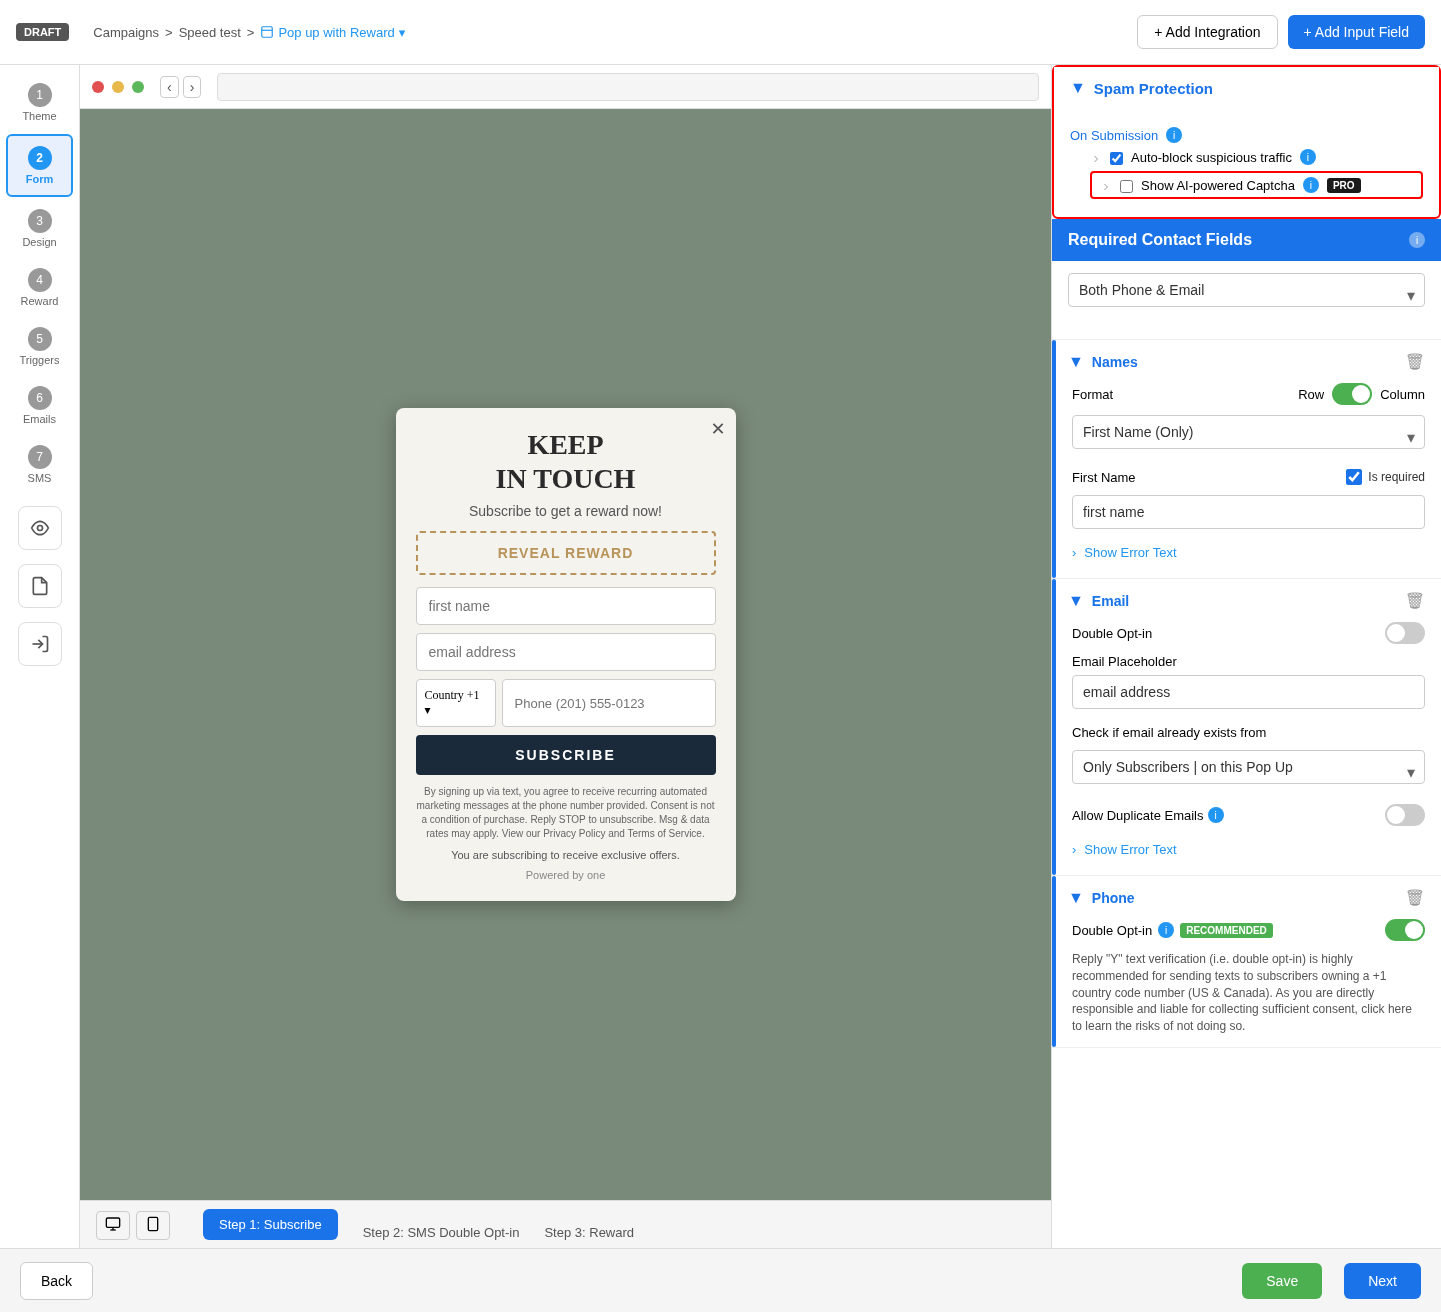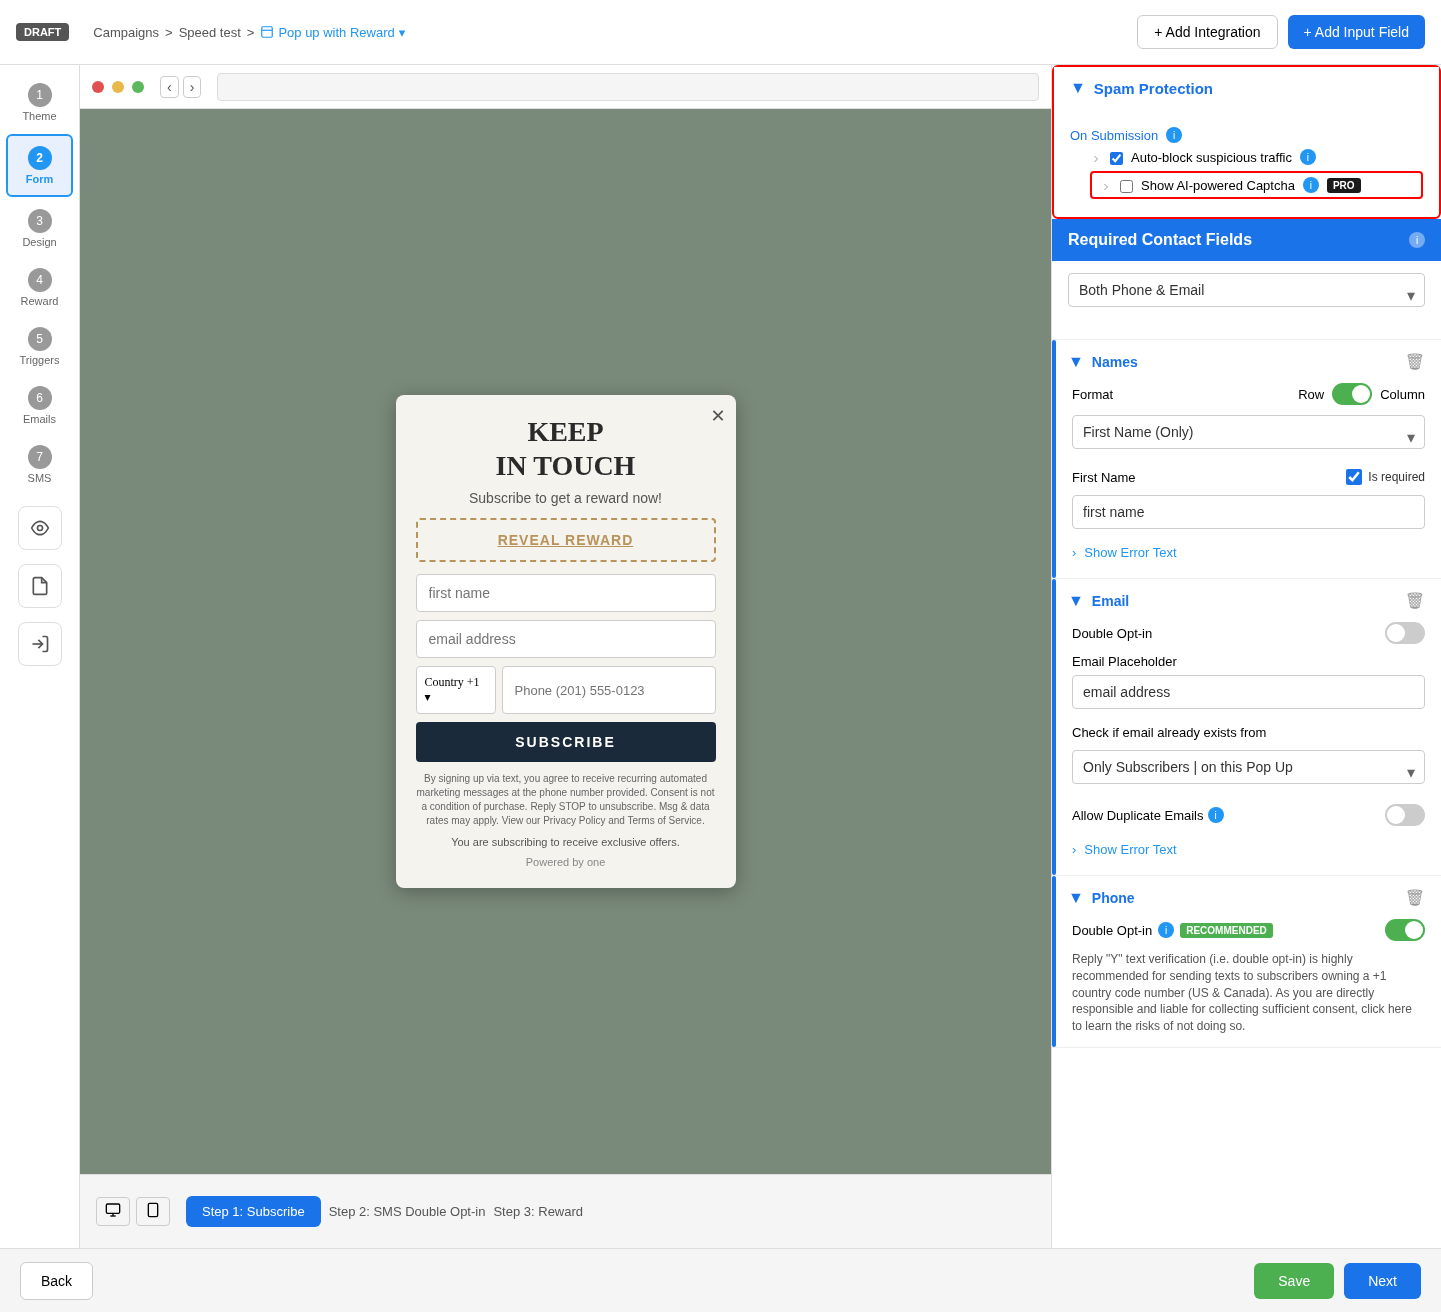--- a/index.html
+++ b/index.html
@@ -38,32 +38,32 @@
     .preview-nav button { background: none; border: 1px solid #ccc; border-radius: 4px; padding: 2px 6px; cursor: pointer; color: #555; font-size: 14px; }
     .url-bar { flex: 1; background: #f5f5f5; border: 1px solid #ddd; border-radius: 4px; height: 28px; margin-left: 8px; }
     .preview-content { flex: 1; position: relative; overflow: hidden; }
     .preview-bg { width: 100%; height: 100%; background: #7a8a7a; display: flex; align-items: center; justify-content: center; }
 
     
     .popup-modal { background: #f5f3ee; border-radius: 8px; width: 340px; padding: 20px; position: relative; box-shadow: 0 4px 20px rgba(0,0,0,0.3); }
     .popup-close { position: absolute; top: 10px; right: 10px; background: none; border: none; font-size: 18px; cursor: pointer; color: #555; }
     .popup-title { font-size: 28px; font-weight: bold; text-align: center; color: #2a2a2a; line-height: 1.2; margin-bottom: 8px; font-family: serif; }
     .popup-subtitle { text-align: center; color: #555; font-size: 14px; margin-bottom: 12px; }
-    .reveal-reward-btn { border: 2px dashed #b8935a; background: transparent; color: #b8935a; padding: 12px; text-align: center; font-size: 14px; font-weight: bold; letter-spacing: 1px; margin-bottom: 12px; border-radius: 4px; cursor: pointer; width: 100%; text-decoration: underline; }
+    .reveal-reward-btn { border: 2px dashed #b8935a; background: transparent; color: #b8935a; padding: 12px; text-align: center; font-size: 14px; font-weight: bold; letter-spacing: 1px; margin-bottom: 12px; border-radius: 4px; cursor: pointer; width: 100%; }
     .popup-input { width: 100%; border: 1px solid #ccc; border-radius: 4px; padding: 10px 12px; font-size: 14px; margin-bottom: 8px; background: white; color: #999; }
     .phone-row { display: flex; gap: 6px; margin-bottom: 8px; }
     .country-select { border: 1px solid #ccc; border-radius: 4px; padding: 8px; font-size: 12px; background: white; width: 80px; font-family: Liberation Serif, serif; }
     .phone-input { flex: 1; border: 1px solid #ccc; border-radius: 4px; padding: 10px 12px; font-size: 13px; color: #555; background: white; }
     .subscribe-btn { width: 100%; background: #1a2a3a; color: white; border: none; padding: 12px; border-radius: 4px; font-size: 14px; font-weight: bold; letter-spacing: 2px; cursor: pointer; margin-bottom: 10px; }
     .popup-legal { font-size: 10px; color: #666; text-align: center; line-height: 1.4; margin-bottom: 8px; }
     .popup-offers { font-size: 11px; color: #555; text-align: center; margin-bottom: 8px; }
     .powered-by { text-align: center; font-size: 11px; color: #888; }
 
     
-    .steps-bar { background: #f5f5f5; border-top: 1px solid #ddd; padding: 21px 16px; display: flex; align-items: center; gap: 8px; }
+    .steps-bar { background: #f5f5f5; border-top: 1px solid #ddd; padding: 8px 16px; display: flex; align-items: flex-end; gap: 25px; }
     .step-btn { background: #1a73e8; color: white; border: none; padding: 8px 16px; border-radius: 6px; font-size: 13px; cursor: pointer; }
     .step-label { font-size: 13px; color: #555; cursor: pointer; }
     .device-btns { display: flex; gap: 6px; margin-right: 8px; }
     .device-btn { background: none; border: 1px solid #ccc; border-radius: 4px; padding: 4px 8px; cursor: pointer; }
 
     
     .right-panel { width: 390px; background: #fff; border-left: 1px solid #ddd; overflow-y: auto; display: flex; flex-direction: column; }
     .panel-section { border-bottom: 1px solid #eee; }
     .section-header { display: flex; align-items: center; justify-content: space-between; padding: 14px 16px; }
     .section-header-blue { background: #1a73e8; color: white; padding: 12px 16px; display: flex; align-items: center; gap: 8px; }
@@ -88,21 +88,21 @@
     .format-toggle { display: flex; align-items: center; gap: 8px; font-size: 13px; }
     .is-required { display: flex; align-items: center; gap: 6px; font-size: 12px; color: #333; }
     .req-checkbox { width: 16px; height: 16px; accent-color: #1a73e8; }
     .recommended-badge { background: #4caf50; color: white; font-size: 10px; padding: 2px 6px; border-radius: 3px; font-weight: bold; }
 
     
     .bottom-bar { background: #f5f5f5; border-top: 1px solid #ddd; padding: 12px 20px; display: flex; align-items: center; justify-content: space-between; height: 64px; }
     .btn-back { background: white; border: 1px solid #ccc; padding: 10px 20px; border-radius: 6px; font-size: 14px; cursor: pointer; }
     .btn-save { background: #4caf50; color: white; border: none; padding: 10px 24px; border-radius: 6px; font-size: 14px; cursor: pointer; }
     .btn-next { background: #1a73e8; color: white; border: none; padding: 10px 24px; border-radius: 6px; font-size: 14px; cursor: pointer; }
-    .bottom-right-btns { display: flex; gap: 10px; align-items: flex-end; }
+    .bottom-right-btns { display: flex; gap: 22px; align-items: flex-end; }
 
     .select-wrapper { position: relative; margin-bottom: 10px; }
     .select-wrapper::after { content: '▾'; position: absolute; right: 10px; top: 50%; transform: translateY(-50%); pointer-events: none; color: #666; }
     .section-with-indicator { display: flex; }
     .indicator-bar { width: 4px; background: #1a73e8; border-radius: 2px; flex-shrink: 0; }
     .section-inner { flex: 1; }
   </style>
 </head>
 <body>
 

